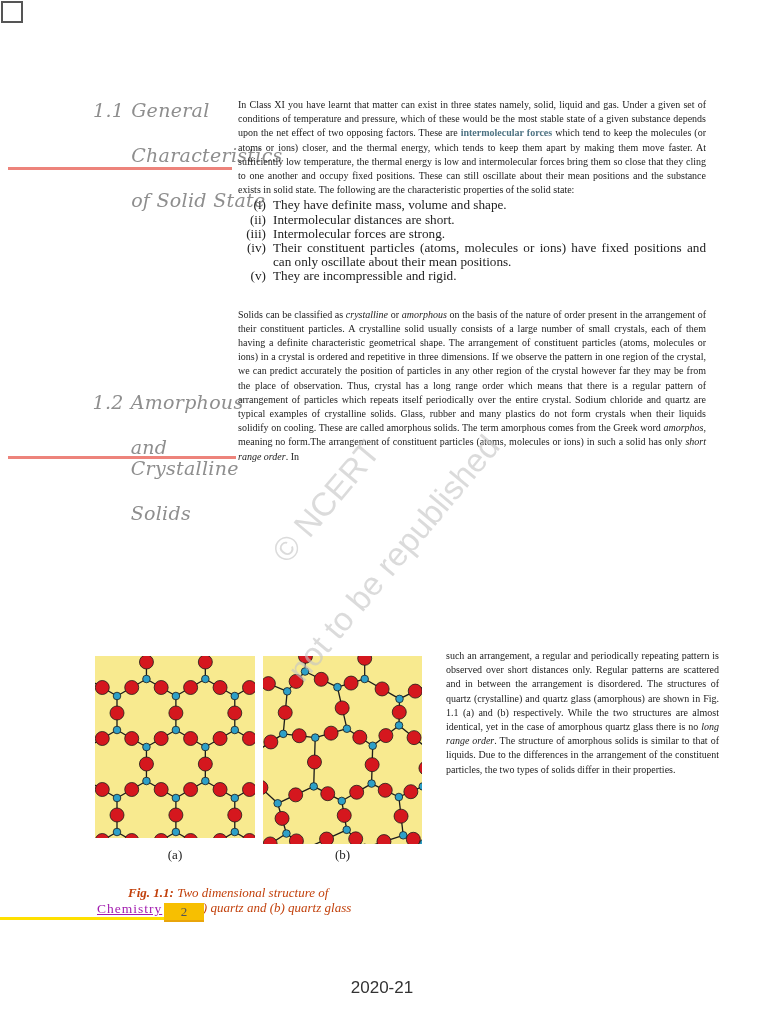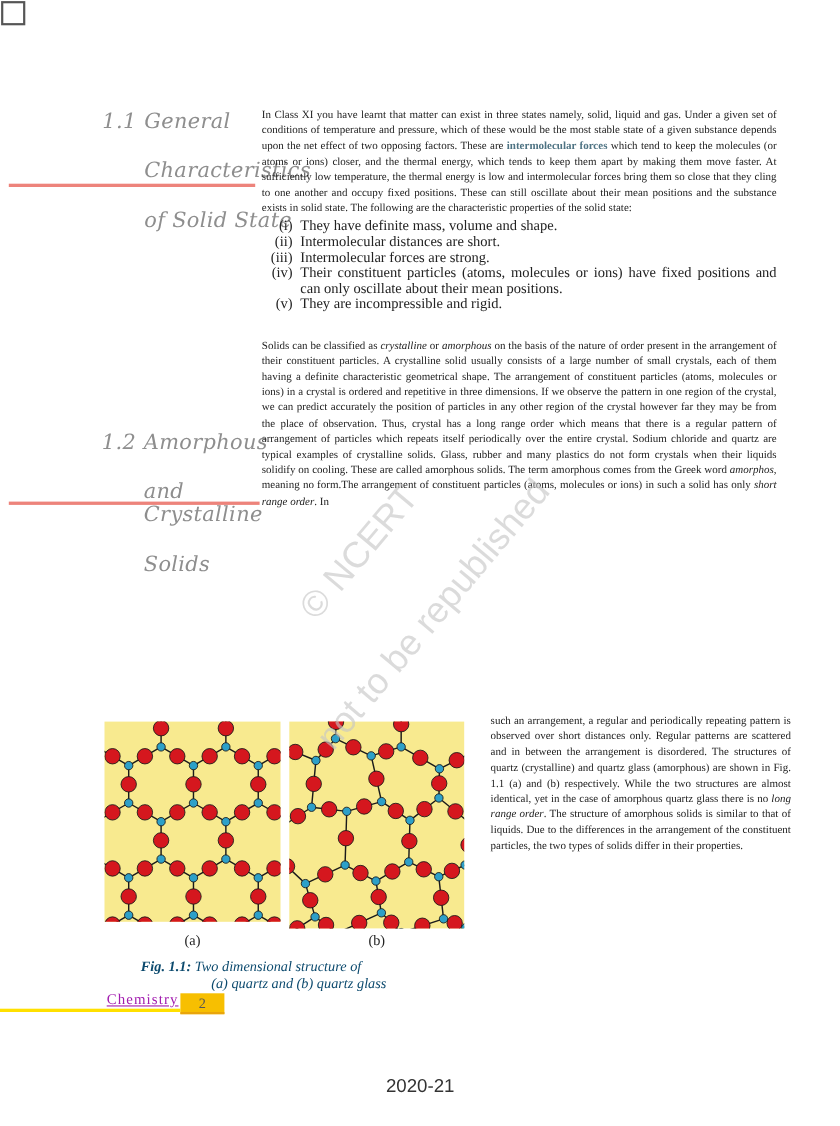--- a/index.html
+++ b/index.html
@@ -35,22 +35,22 @@
   .narrow-col{position:absolute;left:422px;top:649px;width:273px;margin-left:24px;}
   
   .figure-wrap{position:absolute;left:95px;top:656px;width:327px;}
   .panels{display:flex;gap:8px;align-items:flex-start;}
   .panels svg{display:block;background:var(--figbg,#f8ea8f);}
   .panel-labels{display:flex;margin-top:3px;font-size:13px;}
   .panel-labels span{flex:0 0 auto;text-align:center;}
   .lab-a{width:160px;}
   .lab-b{width:159px;margin-left:8px;}
   .fig-caption{
-    margin-top:8px;padding-left:33px;font-size:13px;line-height:15px;
-    font-style:italic;color:#0c4a6e;
+    margin-top:22px;padding-left:33px;font-size:13px;line-height:15px;
+    font-style:italic;color:#c2410c;
   }
   .fig-caption .cap-label{font-weight:bold;}
   .fig-caption .cap-line2{padding-left:64px;}
   
   .watermark{
     position:absolute;left:130px;top:330px;width:460px;height:400px;
     display:flex;align-items:center;justify-content:center;
     transform:rotate(-50deg);
     font-family:"Liberation Sans", sans-serif;
     font-size:33px;color:var(--wm,#c6c6c6);opacity:.62;

